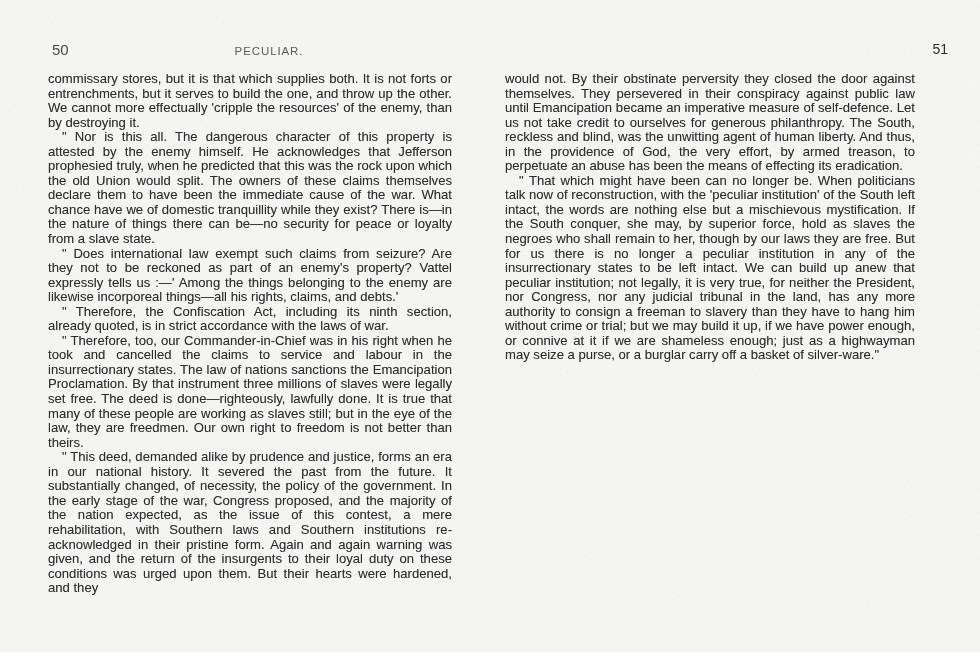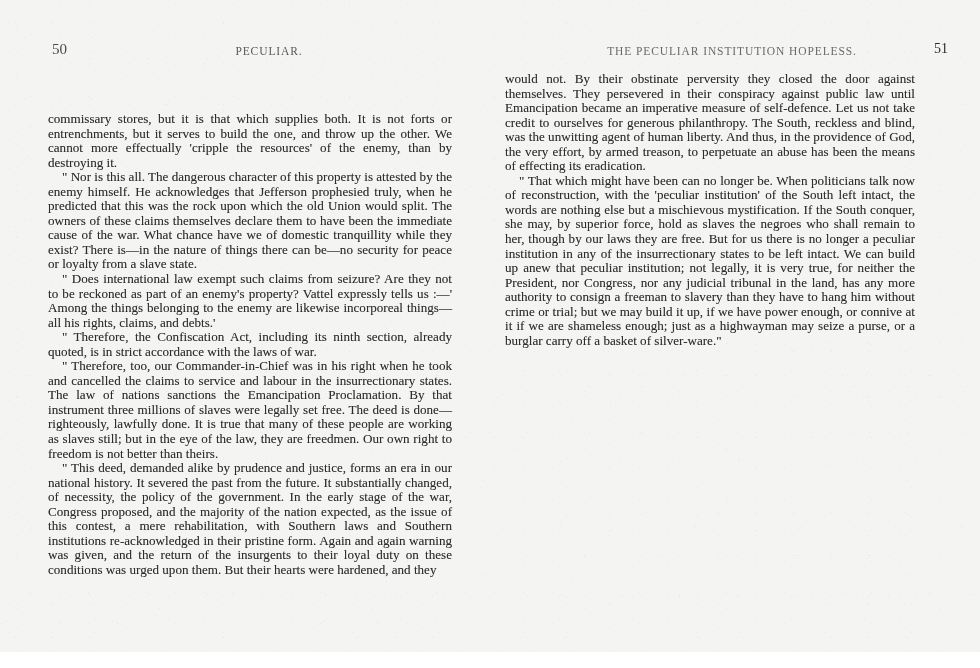--- a/index.html
+++ b/index.html
@@ -7,21 +7,21 @@
     padding: 0;
     background: #ffffff;
   }
 
   #page {
     position: relative;
     width: 980px;
     height: 652px;
     background: #f4f4f3;
     overflow: hidden;
-    font-family: Liberation Serif, serif;
+    font-family: Liberation Sans, sans-serif;
     
     background-image:
       radial-gradient(circle at 12% 22%, rgba(150,150,150,.10) 0.6px, transparent 0.7px),
       radial-gradient(circle at 37% 61%, rgba(150,150,150,.09) 0.6px, transparent 0.7px),
       radial-gradient(circle at 68% 14%, rgba(150,150,150,.08) 0.6px, transparent 0.7px),
       radial-gradient(circle at 88% 77%, rgba(150,150,150,.10) 0.6px, transparent 0.7px),
       radial-gradient(circle at 52% 88%, rgba(150,150,150,.07) 0.6px, transparent 0.7px),
       radial-gradient(circle at 24% 48%, rgba(150,150,150,.08) 0.6px, transparent 0.7px);
     background-size: 53px 47px, 67px 61px, 41px 73px, 83px 39px, 59px 67px, 71px 53px;
   }
@@ -77,21 +77,21 @@
     position: absolute;
     top: 72px;
     font-size: 13.1px;
     line-height: 14.55px;
     color: #2c2c2c;
     text-align: justify;
     text-justify: inter-word;
     -webkit-hyphens: none;
     hyphens: none;
   }
-  .col-left  { left: 48px;  width: 404px; margin-top: 40px; }
+  .col-left  { left: 48px;  width: 404px; }
   .col-right { left: 505px; width: 410px; }
 
   .col p {
     margin: 0;
     text-indent: 0;
   }
   .col p.indent {
     text-indent: 14px;
   }
 
@@ -104,21 +104,20 @@
 <div id="page">
 
   <div class="speckle"></div>
 
   <div class="head-row head-left">
     <span class="folio folio-verso">50</span>
     <span class="runhead-title">PECULIAR.</span>
   </div>
 
   <div class="head-row head-right">
-    <span class="runhead-title">THE PECULIAR INSTITUTION HOPELESS.</span>
     <span class="folio folio-recto">51</span>
   </div>
 
   <div class="col col-left">
     <p>commissary stores, but it is that which supplies both. It is not forts or entrenchments, but it serves to build the one, and throw up the other. We cannot more effectually 'cripple the resources' of the enemy, than by destroying it.</p>
     <p class="indent">" Nor is this all. The dangerous character of this property is attested by the enemy himself. He acknowledges that Jefferson prophesied truly, when he predicted that this was the rock upon which the old Union would split. The owners of these claims themselves declare them to have been the immediate cause of the war. What chance have we of domestic tranquillity while they exist? There is—in the nature of things there can be—no security for peace or loyalty from a slave state.</p>
     <p class="indent">" Does international law exempt such claims from seizure? Are they not to be reckoned as part of an enemy's property? Vattel expressly tells us :—' Among the things belonging to the enemy are likewise incorporeal things—all his rights, claims, and debts.'</p>
     <p class="indent">" Therefore, the Confiscation Act, including its ninth section, already quoted, is in strict accordance with the laws of war.</p>
     <p class="indent">" Therefore, too, our Commander-in-Chief was in his right when he took and cancelled the claims to service and labour in the insurrectionary states. The law of nations sanctions the Emancipation Proclamation. By that instrument three millions of slaves were legally set free. The deed is done—righteously, lawfully done. It is true that many of these people are working as slaves still; but in the eye of the law, they are freedmen. Our own right to freedom is not better than theirs.</p>
     <p class="indent">" This deed, demanded alike by prudence and justice, forms an era in our national history. It severed the past from the future. It substantially changed, of necessity, the policy of the government. In the early stage of the war, Congress proposed, and the majority of the nation expected, as the issue of this contest, a mere rehabilitation, with Southern laws and Southern institutions re-acknowledged in their pristine form. Again and again warning was given, and the return of the insurgents to their loyal duty on these conditions was urged upon them. But their hearts were hardened, and they</p>

